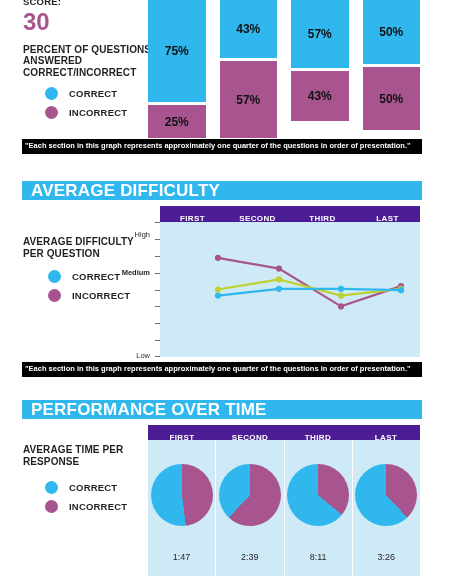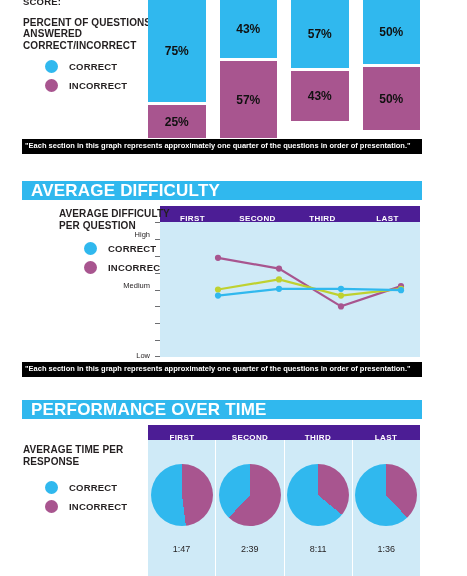--- a/index.html
+++ b/index.html
@@ -39,47 +39,48 @@
   .sec-head{position:absolute;left:22px;width:400px;height:19px;background:#30b8ee;
             color:#fff;font-size:17px;font-weight:bold;letter-spacing:.2px;
             display:flex;align-items:center;padding-left:9px;box-sizing:border-box;}
 
   
   .colhead{position:absolute;background:#4c1d95;height:25px;display:flex;}
   .colhead span{flex:1 1 0;color:#fff;font-size:8px;font-weight:bold;letter-spacing:.4px;
                 display:flex;align-items:center;justify-content:center;}
 
   
-  .diff-left{position:absolute;left:23px;top:208px;width:120px;margin-left:36px;}
+  .diff-left{position:absolute;left:23px;top:236px;width:120px;}
   .diff-legend{margin-top:11px;margin-left:25px;}
   .diffplot{position:absolute;left:160px;top:222px;width:260px;height:135px;background:#cfeaf7;}
   .yaxis{position:absolute;left:152px;top:222px;width:8px;height:135px;border-right:1px solid #6d6e71;}
   .ytick{position:absolute;right:0;width:5px;height:1px;background:#6d6e71;}
   .ylab{position:absolute;right:10px;font-size:7.5px;color:#231f20;white-space:nowrap;transform:translateY(-50%);}
 
   
   .pieplot{position:absolute;left:148px;top:440px;width:272px;height:136px;background:#cfeaf7;display:flex;}
   .piecell{flex:1 1 0;display:flex;flex-direction:column;align-items:center;justify-content:flex-start;
-           border-right:1px solid #ffffff;box-sizing:border-box;padding-top:24px;}
+           border-right:1px solid #ffffff;box-sizing:border-box;padding-top:24px;gap:8px;}
   .piecell:last-child{border-right:none;}
   .pie{width:62px;height:62px;border-radius:50%;}
   .pietime{font-size:9px;color:#231f20;margin-top:18px;}
 
   .time-left{position:absolute;left:23px;top:444px;width:125px;}
   .time-legend{margin-top:14px;margin-left:22px;}
 </style>
 </head>
 <body>
 
 <div class="page">
 
   <div class="sec1">
 
     <div class="score-block">
       <div class="score-lbl cap">SCORE:</div>
+      <div class="score-val">30</div>
       <div class="score-desc cap">PERCENT OF QUESTIONS ANSWERED CORRECT/INCORRECT</div>
       <div class="score-legend">
         <div class="legend-row">
           <span class="dot" style="background:#30b8ee"></span>
           <span class="legend-label">CORRECT</span>
         </div>
         <div class="legend-row">
           <span class="dot" style="background:#a8558f"></span>
           <span class="legend-label">INCORRECT</span>
         </div>
@@ -136,21 +137,21 @@
       <div class="ytick" style="top:0px;"></div>
       <div class="ytick" style="top:16.8px;"></div>
       <div class="ytick" style="top:33.7px;"></div>
       <div class="ytick" style="top:50.6px;"></div>
       <div class="ytick" style="top:67.5px;"></div>
       <div class="ytick" style="top:84.3px;"></div>
       <div class="ytick" style="top:101.2px;"></div>
       <div class="ytick" style="top:118.1px;"></div>
       <div class="ytick" style="top:134px;"></div>
       <div class="ylab" style="top:12px;">High</div>
-      <div class="ylab" style="top:63px;">Medium</div>
+      <div class="ylab" style="top:50px;font-weight:bold;">Medium</div>
       <div class="ylab" style="top:133px;">Low</div>
     </div>
 
     <div class="diffplot">
       <svg width="260" height="135" viewBox="0 0 260 135">
 
         <polyline fill="none" stroke="#a8558f" stroke-width="2.2" points="58,35.8 119,46.6 181,84.4 241,64.1"></polyline>
 
         <polyline fill="none" stroke="#bfd130" stroke-width="2.2" points="58,67.5 119,57.4 181,73.6 241,66.8"></polyline>
 
@@ -207,18 +208,18 @@
       <div class="piecell">
         <div class="pie" style="background:conic-gradient(#a8558f 0% 62%, #30b8ee 62% 100%);"></div>
         <div class="pietime">2:39</div>
       </div>
       <div class="piecell">
         <div class="pie" style="background:conic-gradient(#a8558f 0% 36%, #30b8ee 36% 100%);"></div>
         <div class="pietime">8:11</div>
       </div>
       <div class="piecell">
         <div class="pie" style="background:conic-gradient(#a8558f 0% 38%, #30b8ee 38% 100%);"></div>
-        <div class="pietime">1:36</div>
+        <div class="pietime">3:26</div>
       </div>
     </div>
   </div>
 
 </div>
 
 </body></html>

